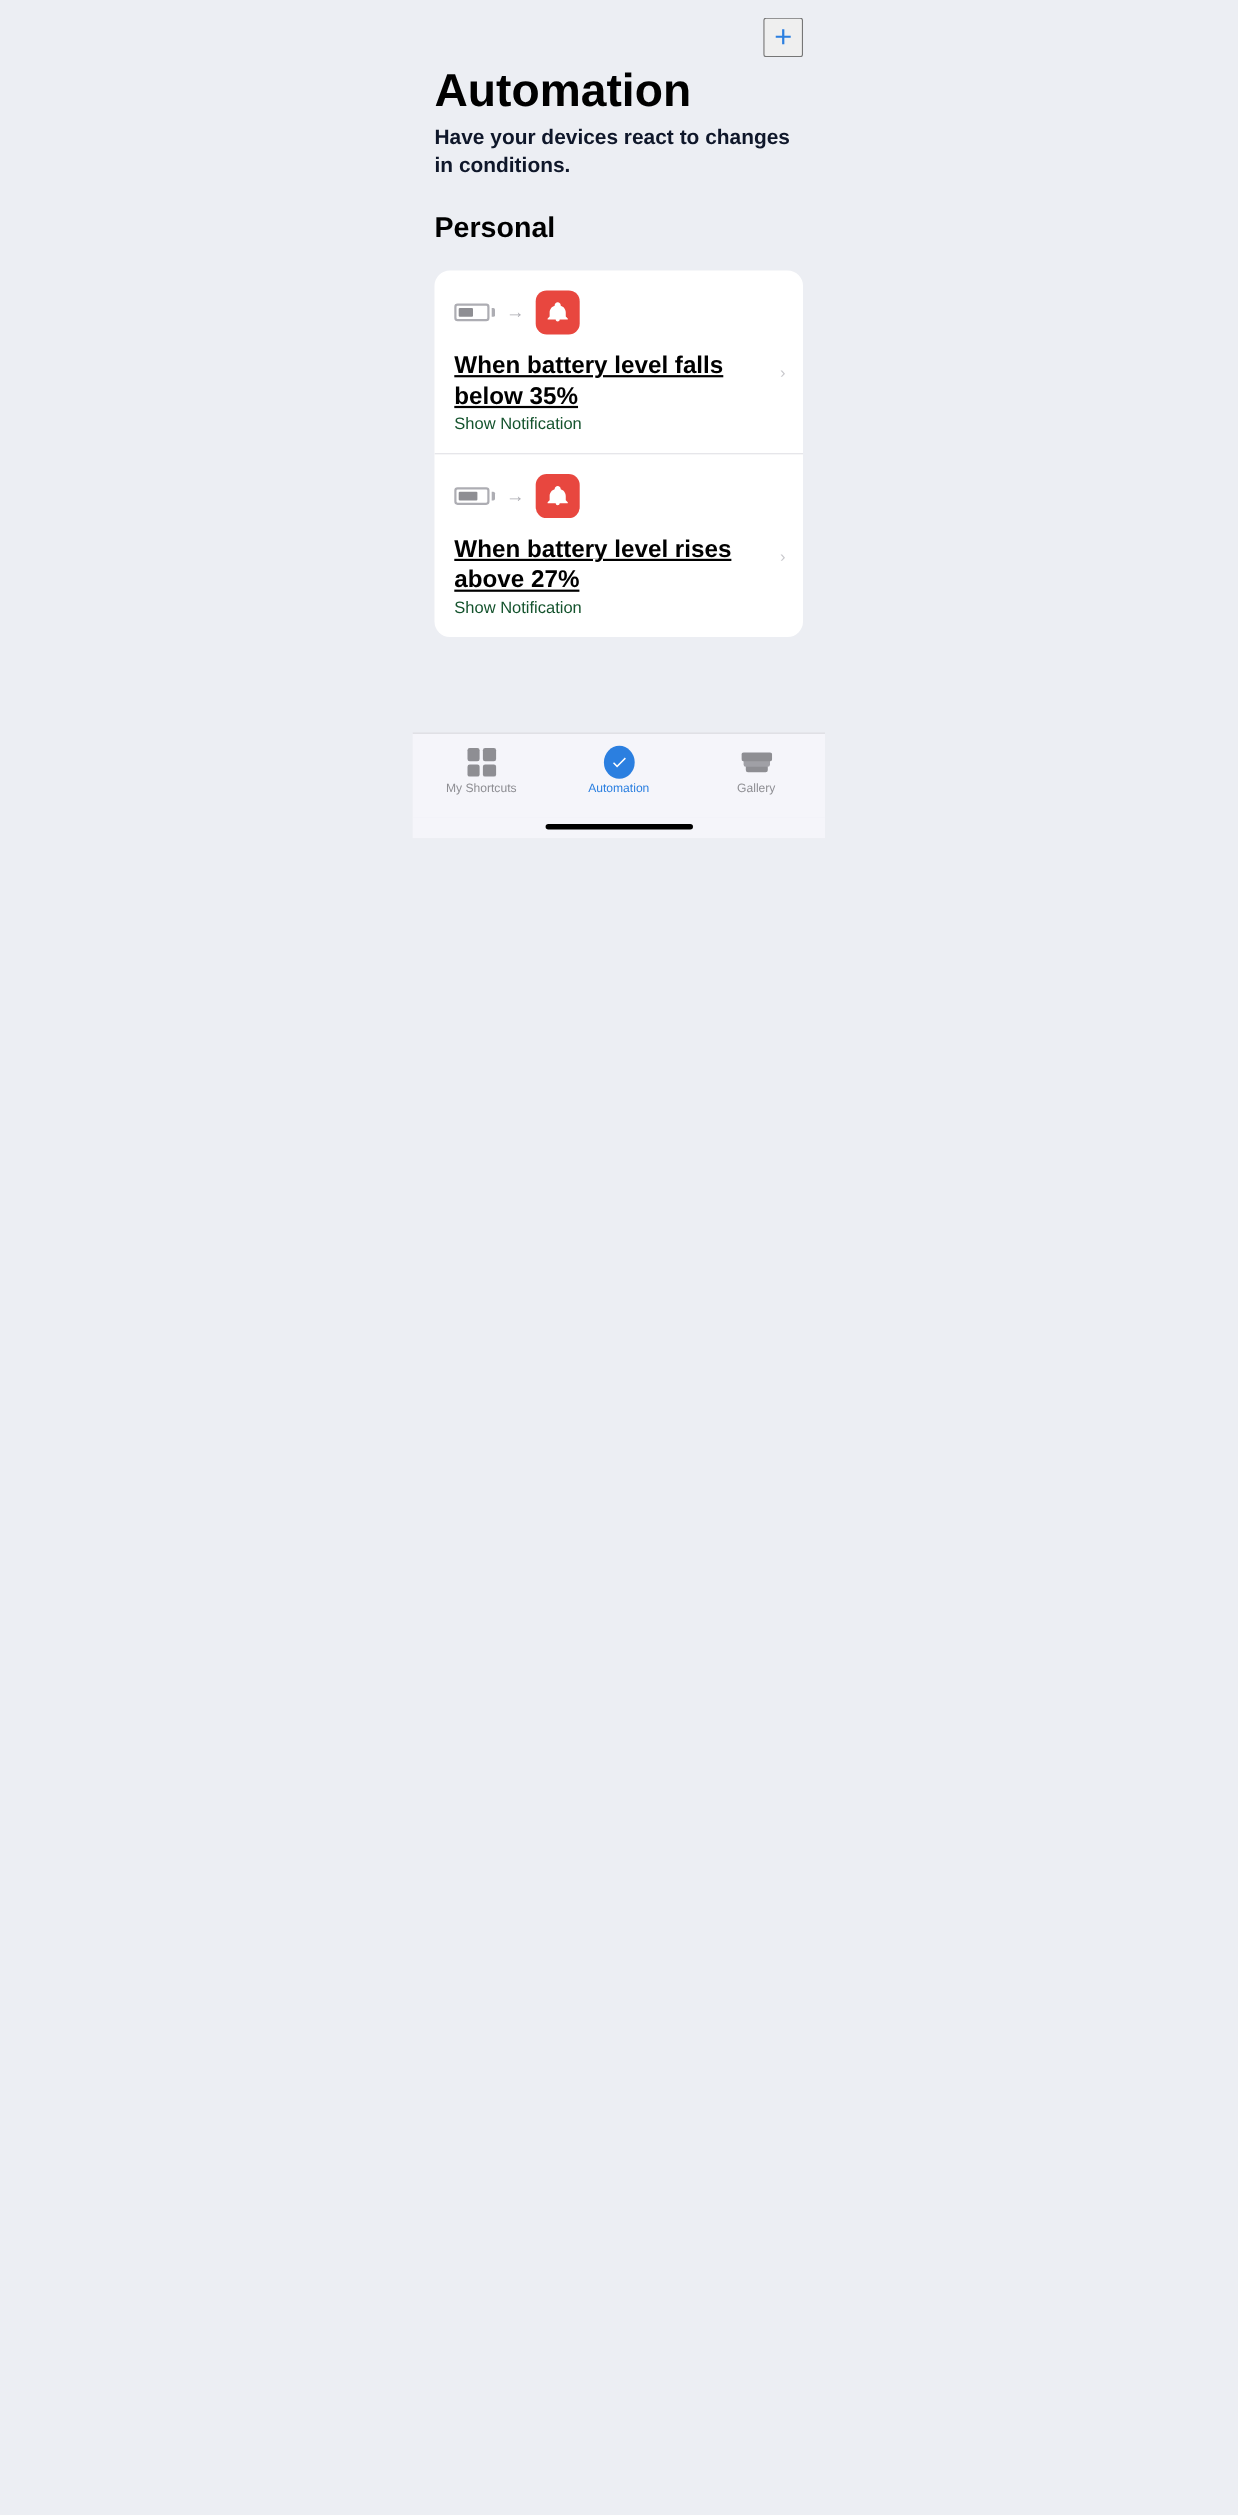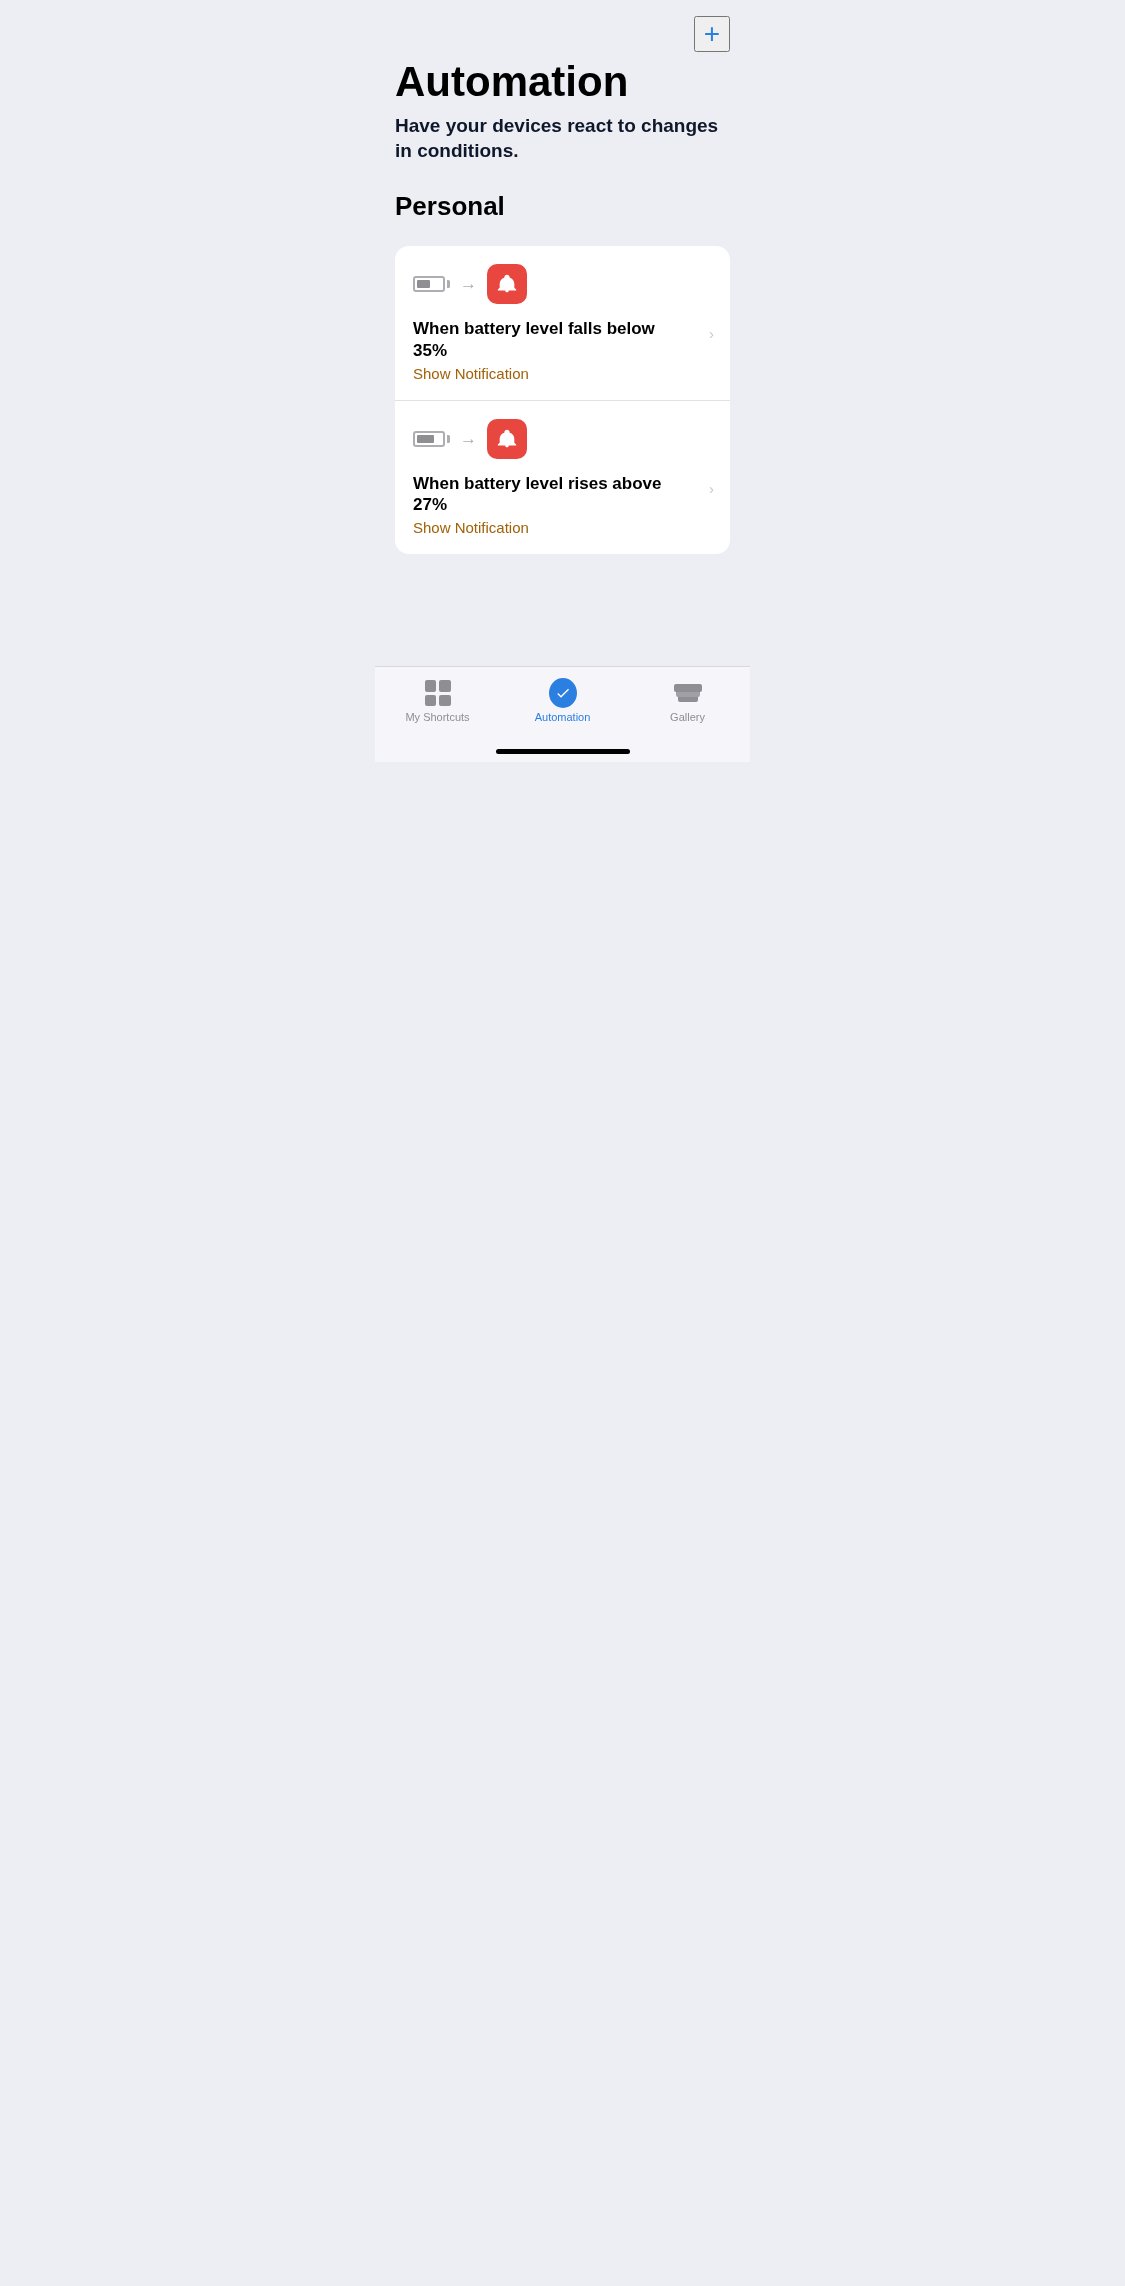--- a/index.html
+++ b/index.html
@@ -147,32 +147,33 @@
       align-items: center;
       justify-content: center;
     }
 
     .bell-svg {
       width: 22px;
       height: 22px;
     }
 
     .automation-title {
-      font-size: 17px;
+      font-size: 22px;
       font-weight: 700;
       color: #000000;
       line-height: 1.25;
       margin-bottom: 4px;
       padding-right: 24px;
+      text-decoration: underline;
     }
 
     .automation-subtitle {
       font-size: 15px;
       font-weight: 400;
-      color: #a16207;
+      color: #14532d;
     }
 
     .chevron-right {
       position: absolute;
       right: 16px;
       top: 50%;
       transform: translateY(-50%);
       color: #C8C8CC;
       font-size: 15px;
       margin-top: 10px;

